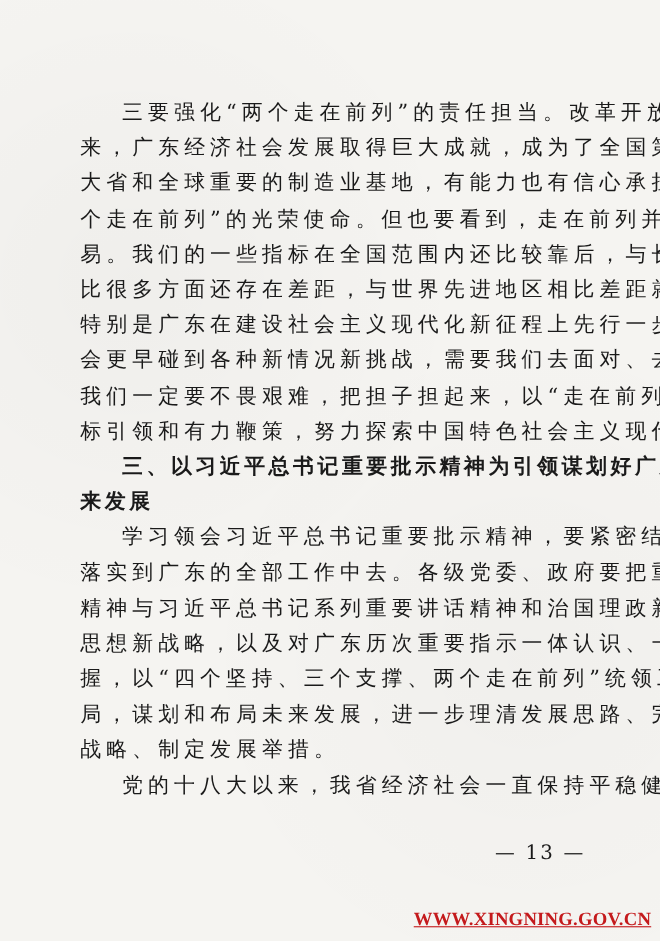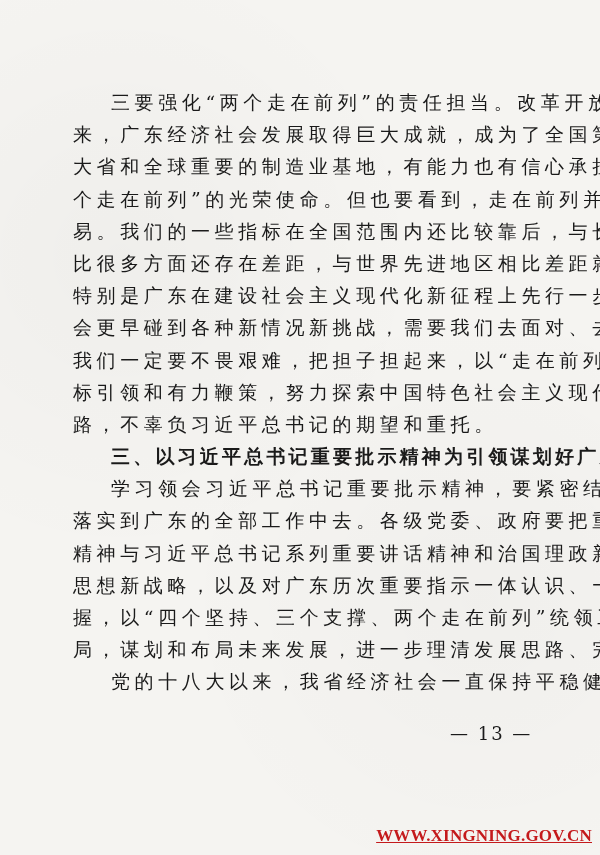--- a/index.html
+++ b/index.html
@@ -22,21 +22,21 @@
   }
   .line {
     height: 32.2px; line-height: 32.2px;
     font-size: 19px; letter-spacing: 4.6px;
     white-space: nowrap;
   }
   .indent { padding-left: 38px; }
   .heading { font-family: "DejaVu Sans", "Liberation Sans", sans-serif; font-weight: bold; letter-spacing: 3.2px; }
   .subheading { font-weight: bold; letter-spacing: 2.8px; }
   .page-number {
-    position: absolute; left: 450px; top: 723px;
+    position: absolute; left: 450px; top: 765px;
     font-size: 18px; letter-spacing: 2px;
     font-family: "DejaVu Serif", "Liberation Serif", serif;
   }
   .watermark {
     position: absolute; right: 8px; top: 826px;
     font-family: "Liberation Serif", "DejaVu Serif", serif;
     font-weight: bold; font-size: 17px; color: #c41a1c;
     letter-spacing: 0.2px;
     text-decoration: underline;
   }
@@ -49,27 +49,28 @@
     <div class="line indent">三要强化“两个走在前列”的责任担当。改革开放以</div>
     <div class="line">来，广东经济社会发展取得巨大成就，成为了全国第一经济</div>
     <div class="line">大省和全球重要的制造业基地，有能力也有信心承担起“两</div>
     <div class="line">个走在前列”的光荣使命。但也要看到，走在前列并不容</div>
     <div class="line">易。我们的一些指标在全国范围内还比较靠后，与长三角相</div>
     <div class="line">比很多方面还存在差距，与世界先进地区相比差距就更大。</div>
     <div class="line">特别是广东在建设社会主义现代化新征程上先行一步，肯定</div>
     <div class="line">会更早碰到各种新情况新挑战，需要我们去面对、去解决。</div>
     <div class="line">我们一定要不畏艰难，把担子担起来，以“走在前列”为目</div>
     <div class="line">标引领和有力鞭策，努力探索中国特色社会主义现代化道</div>
-    <div class="line">路，不辜负习近平总书记的期望和重托。</div>
     <div class="line indent heading">三、以习近平总书记重要批示精神为引领谋划好广东未</div>
+    <div class="line heading">来发展</div>
     <div class="line indent">学习领会习近平总书记重要批示精神，要紧密结合实际</div>
     <div class="line">落实到广东的全部工作中去。各级党委、政府要把重要批示</div>
     <div class="line">精神与习近平总书记系列重要讲话精神和治国理政新理念新</div>
     <div class="line">思想新战略，以及对广东历次重要指示一体认识、一体把</div>
     <div class="line">握，以“四个坚持、三个支撑、两个走在前列”统领工作全</div>
     <div class="line">局，谋划和布局未来发展，进一步理清发展思路、完善发展</div>
+    <div class="line">战略、制定发展举措。</div>
     <div class="line indent">党的十八大以来，我省经济社会一直保持平稳健康发</div>
   </div>
 
   <div class="page-number">— 13 —</div>
 
   <div class="watermark">WWW.XINGNING.GOV.CN</div>
 </div>
 
 </body></html>

